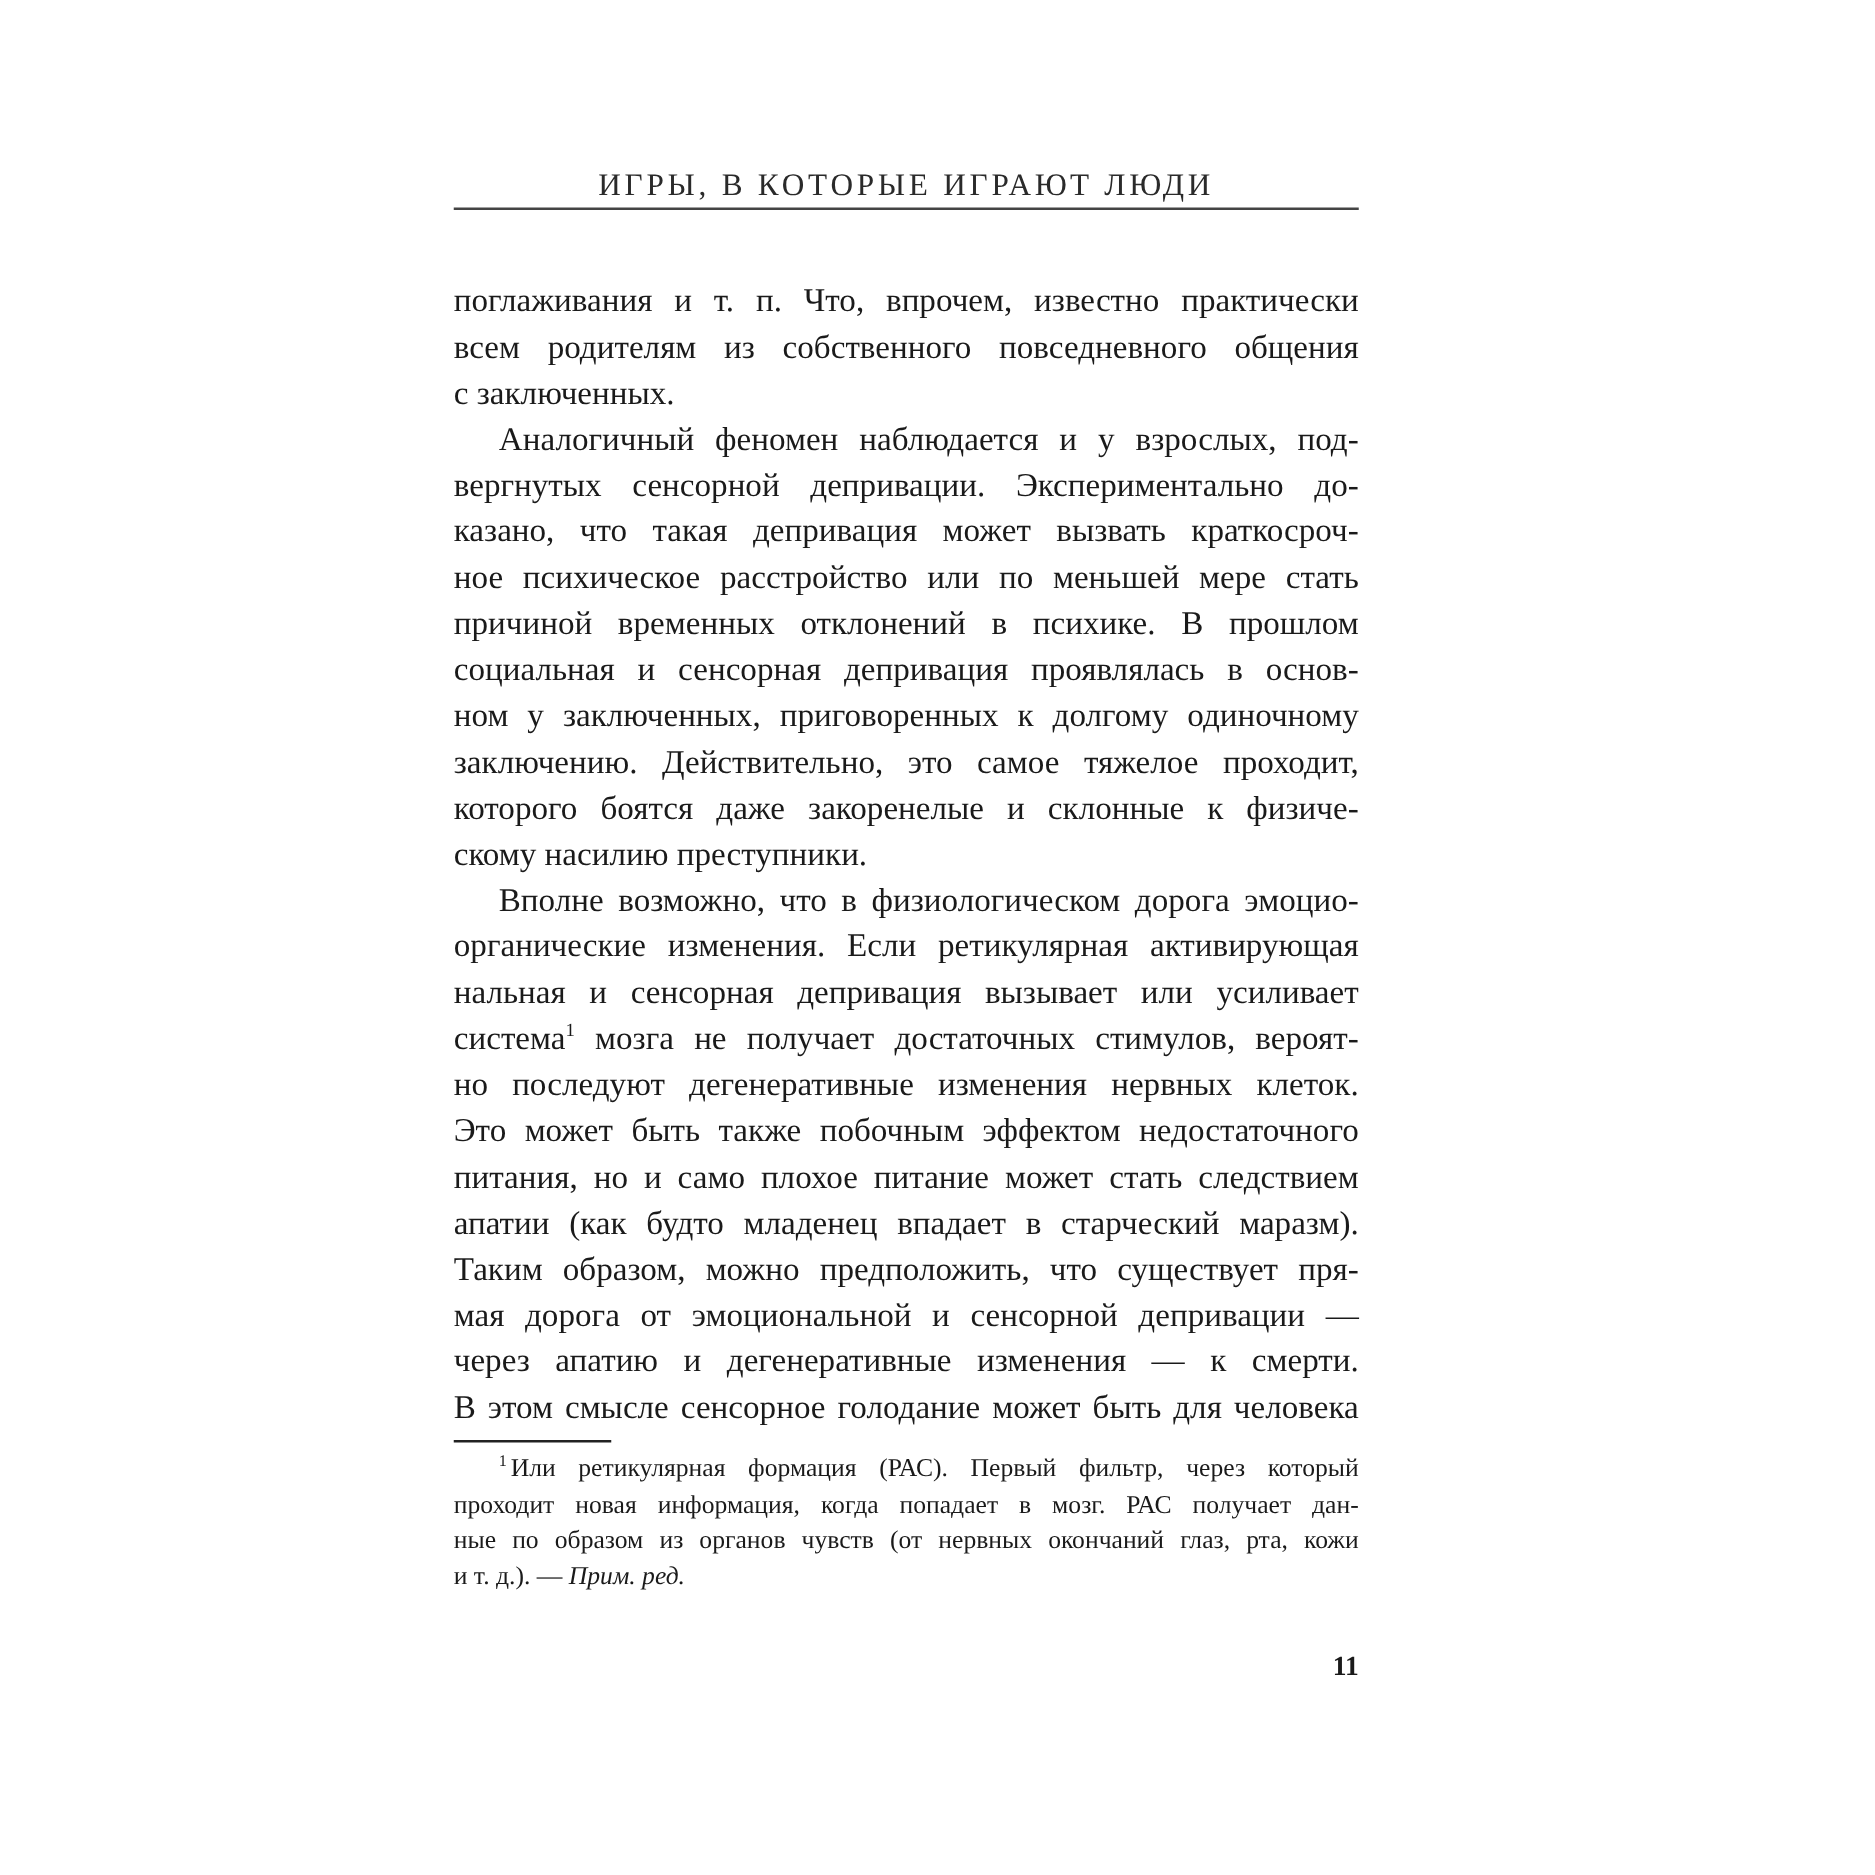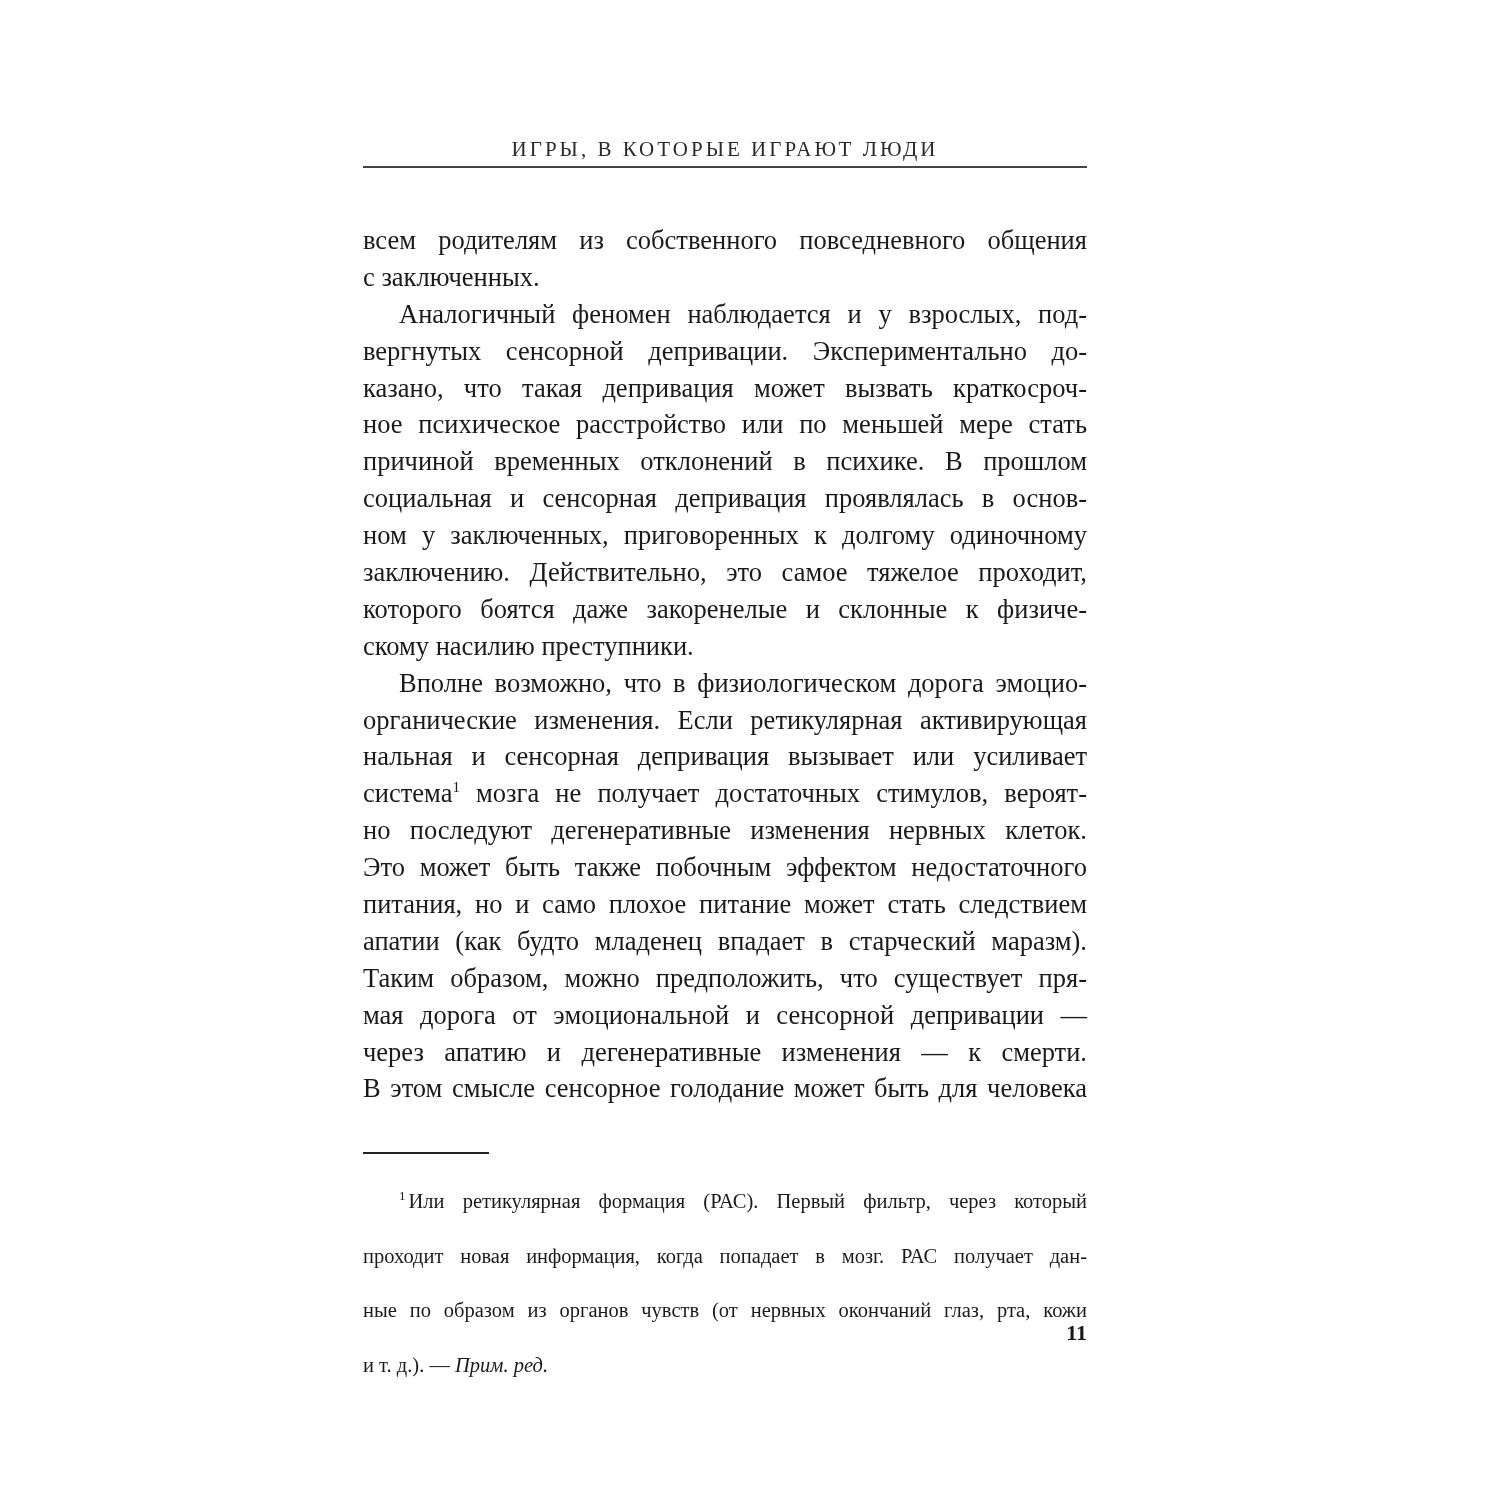--- a/index.html
+++ b/index.html
@@ -21,21 +21,21 @@
       top: 0;
       width: 724px;
       height: 1500px;
     }
     .running-head {
       position: absolute;
       left: 0;
       top: 134px;
       width: 724px;
       text-align: center;
-      font-size: 21px;
+      font-size: 25px;
       letter-spacing: 3px;
       color: #2a2a2a;
       line-height: 30px;
       font-weight: normal;
     }
     .head-rule {
       position: absolute;
       left: 0;
       top: 166px;
       width: 724px;
@@ -84,21 +84,20 @@
       width: 724px;
     }
     .fn-line {
       display: block;
       height: 28.5px;
       line-height: 28.5px;
       font-size: 20.5px;
       text-align: justify;
       text-align-last: justify;
       white-space: nowrap;
-      margin-top: 26px;
     }
     .fn-line.indent {
       padding-left: 36px;
     }
     .fn-line.last {
       text-align-last: left;
     }
     .fn-line sup {
       font-size: 13px;
       vertical-align: 8px;
@@ -121,20 +120,21 @@
   </style>
 </head>
 <body>
 
 <div class="page">
 
   <div class="running-head">ИГРЫ, В КОТОРЫЕ ИГРАЮТ ЛЮДИ</div>
   <div class="head-rule"></div>
 
   <div class="body-text">
+    <span class="line">поглаживания и т. п. Что, впрочем, известно практически</span>
     <span class="line">всем родителям из собственного повседневного общения</span>
     <span class="line last">с заключенных.</span>
 
     <span class="line indent">Аналогичный феномен наблюдается и у взрослых, под-</span>
     <span class="line">вергнутых сенсорной депривации. Экспериментально до-</span>
     <span class="line">казано, что такая депривация может вызвать краткосроч-</span>
     <span class="line">ное психическое расстройство или по меньшей мере стать</span>
     <span class="line">причиной временных отклонений в психике. В прошлом</span>
     <span class="line">социальная и сенсорная депривация проявлялась в основ-</span>
     <span class="line">ном у заключенных, приговоренных к долгому одиночному</span>

